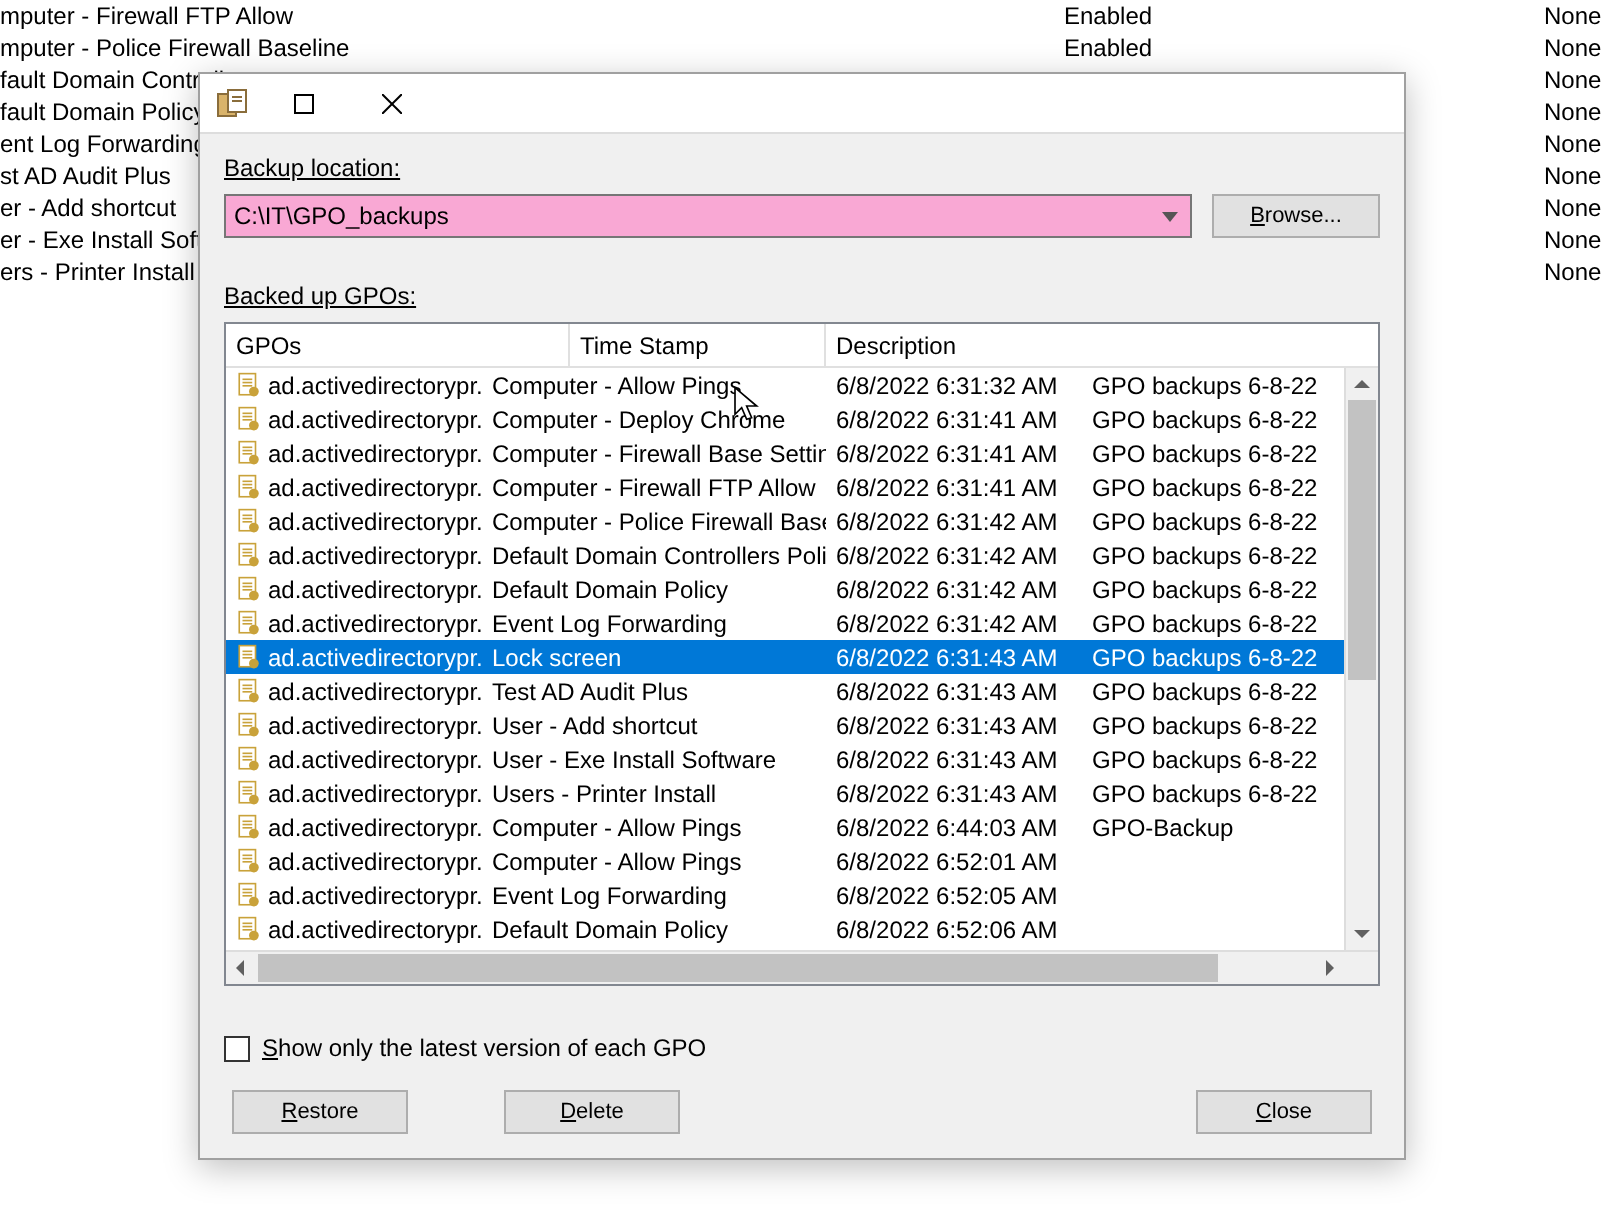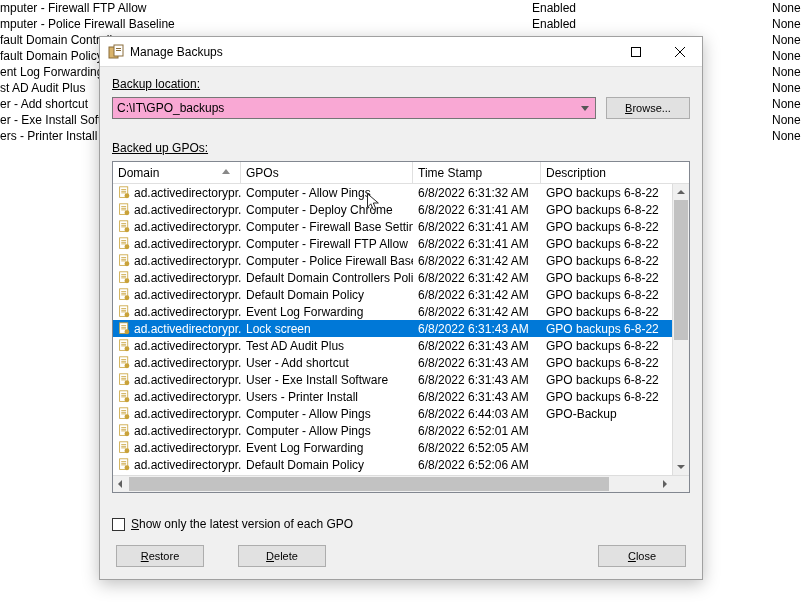--- a/index.html
+++ b/index.html
@@ -115,21 +115,21 @@
   .hscroll .arr { position: absolute; top: 0; bottom: 0; width: 16px; display: flex; align-items: center; justify-content: center; }
   .hscroll .arr.left { left: 0; } .hscroll .arr.right { right: 17px; }
   .hscroll .corner { position: absolute; right: 0; top: 0; bottom: 0; width: 17px; background: #f0f0f0; }
 
   .checkbox-row { display: flex; align-items: center; gap: 6px; margin-top: 18px; }
   .checkbox {
     width: 13px; height: 13px; border: 1px solid #333; background: #fff;
   }
 
   .btnrow {
-    display: flex; gap: 34px; padding: 8px 4px 10px 4px; align-items: center;
+    display: flex; gap: 48px; padding: 8px 4px 10px 4px; align-items: center;
   }
   .btnrow .spacer { flex: 1; }
   .btnrow .btn { min-width: 88px; }
 
   .cursor { position: absolute; width: 18px; height: 20px; pointer-events: none; }
 </style>
 </head>
 <body>
 
 <div class="bg-table">
@@ -183,21 +183,20 @@
 <div class="dialog">
   <div class="titlebar">
     <span class="icon">
       <svg viewBox="0 0 16 16">
           <rect x="1" y="3" width="9" height="11" fill="#d9b36a" stroke="#8a6d3b"></rect>
           <rect x="6" y="1" width="9" height="11" fill="#fff" stroke="#8a6d3b"></rect>
           <rect x="8" y="4" width="5" height="1" fill="#8a6d3b"></rect>
           <rect x="8" y="6" width="5" height="1" fill="#8a6d3b"></rect>
         </svg>
     </span>
-    <span class="title">Manage Backups</span>
     <div class="winbtns">
       <div class="wbtn">
         <svg width="10" height="10" viewBox="0 0 10 10">
             <rect x="0.5" y="0.5" width="9" height="9" fill="none" stroke="#000"></rect>
           </svg>
       </div>
       <div class="wbtn close">
         <svg width="10" height="10" viewBox="0 0 10 10">
             <line x1="0" y1="0" x2="10" y2="10" stroke="#000"></line>
             <line x1="10" y1="0" x2="0" y2="10" stroke="#000"></line>
@@ -214,21 +213,20 @@
       </div>
       <div class="btn">
           <span><u>B</u>rowse...</span>
         </div>
     </div>
 
     <div class="label" style="margin-top:16px">Backed up GPOs:</div>
 
     <div class="listbox">
       <div class="list-header">
-        <div class="col col-domain sort">Domain</div>
         <div class="col col-name">GPOs</div>
         <div class="col col-time">Time Stamp</div>
         <div class="col col-desc" style="border-right:none">Description</div>
       </div>
       <div class="list-body">
         <div class="list-rows">
             <div class="row">
               <div class="cell icon-cell col-domain">
                 <svg class="gpo-icon" viewBox="0 0 16 16">
                   <rect x="2" y="1" width="10" height="13" fill="#fff" stroke="#c9a23a"></rect>

